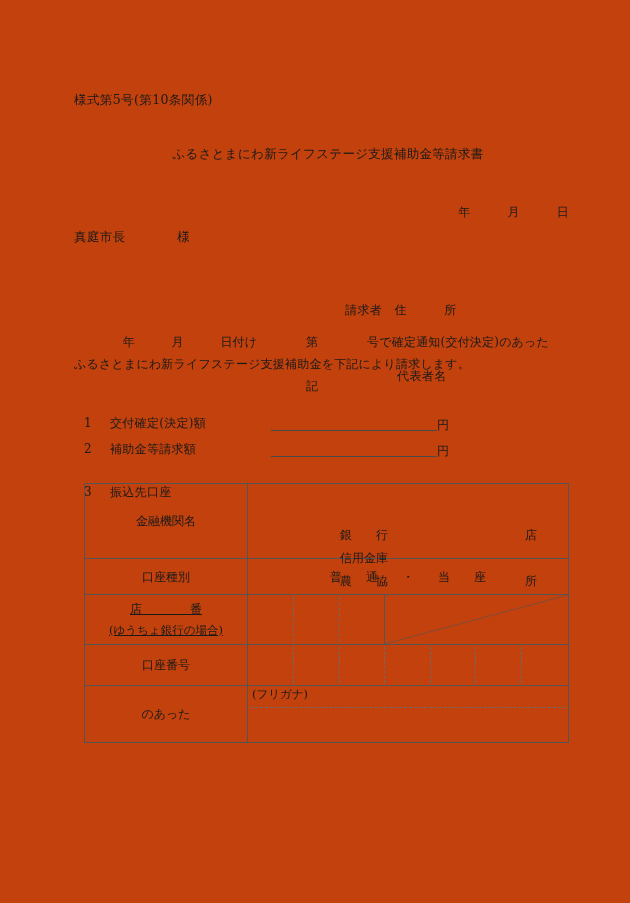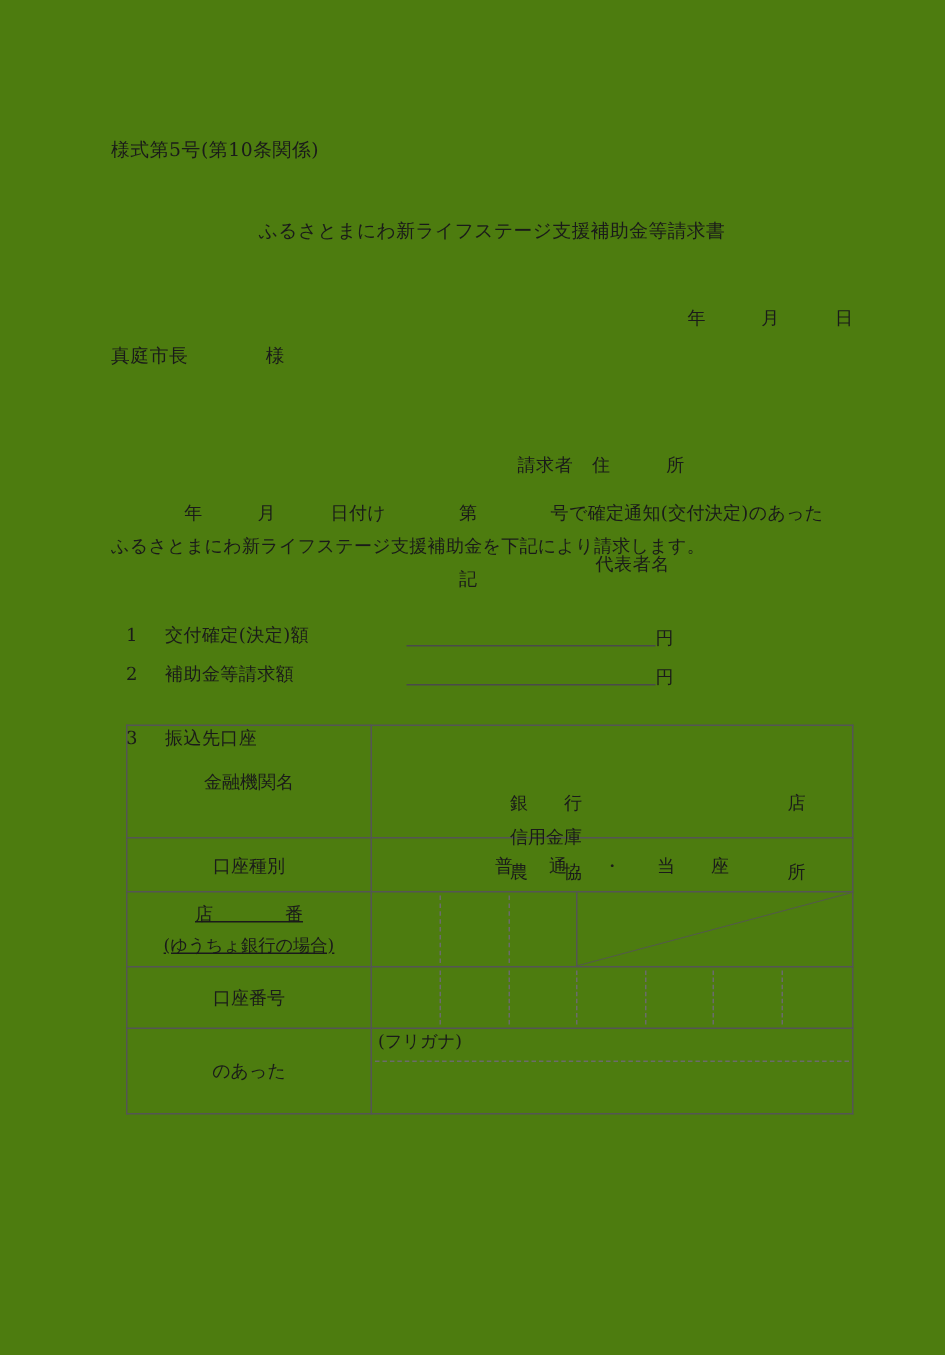--- a/index.html
+++ b/index.html
@@ -9,21 +9,21 @@
     background: #ffffff;
   }
   body {
     font-family: "DejaVu Serif", "Liberation Serif", serif;
     color: #1a1a1a;
   }
   #page {
     position: relative;
     width: 630px;
     height: 903px;
-    background: #4d7c0f;
+    background: #c2410c;
     overflow: hidden;
     font-size: 11.5px;
     line-height: 1;
   }
   .abs { position: absolute; white-space: pre; }
 
   
   .form-no {
     left: 74px; top: 94px;
     font-size: 12.5px;

